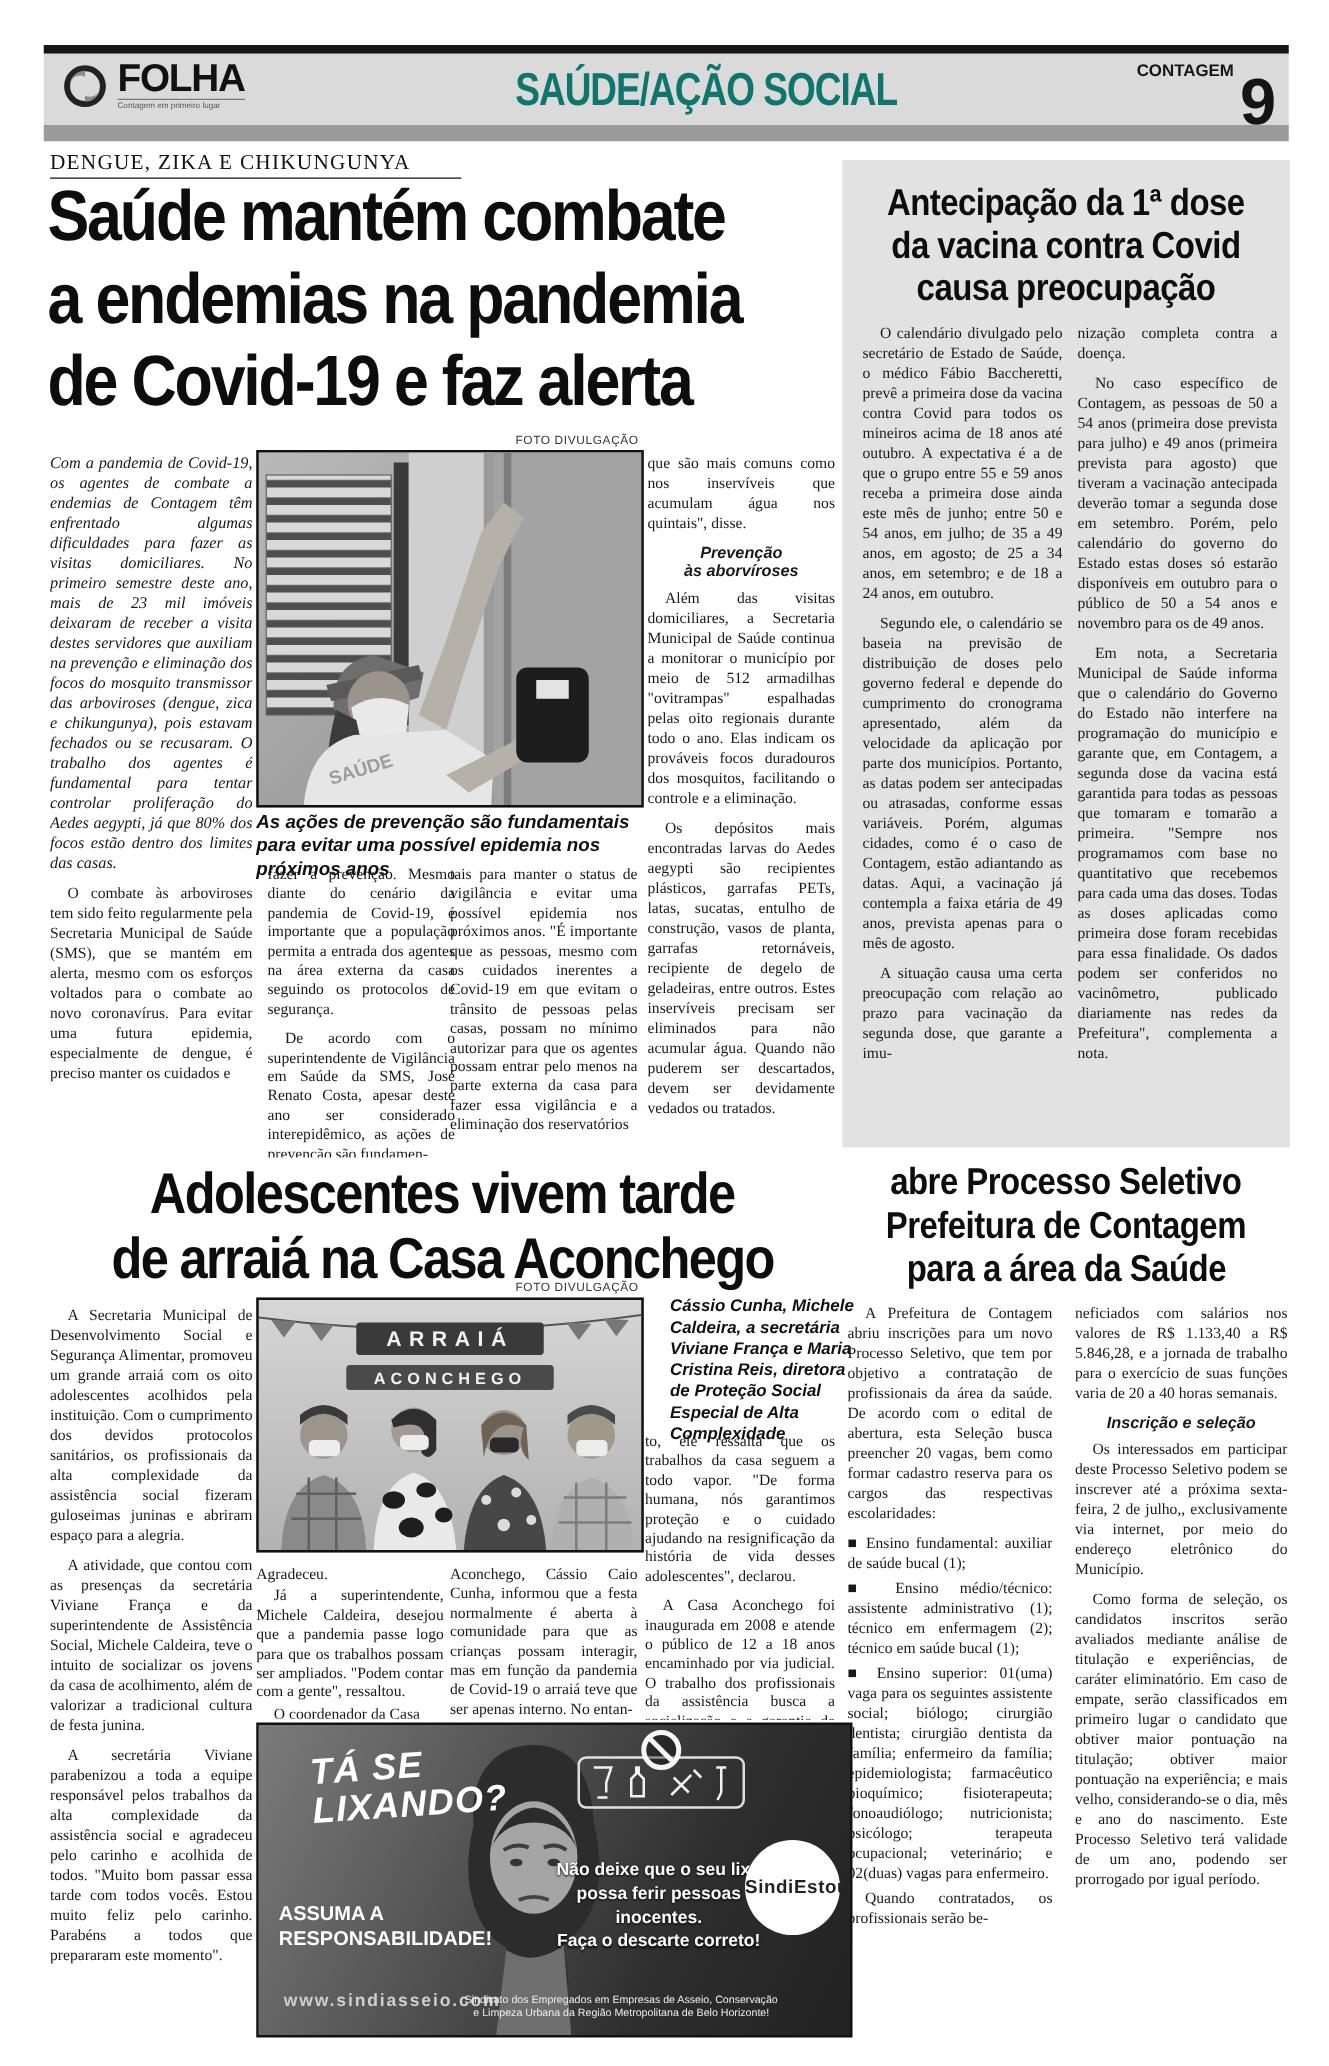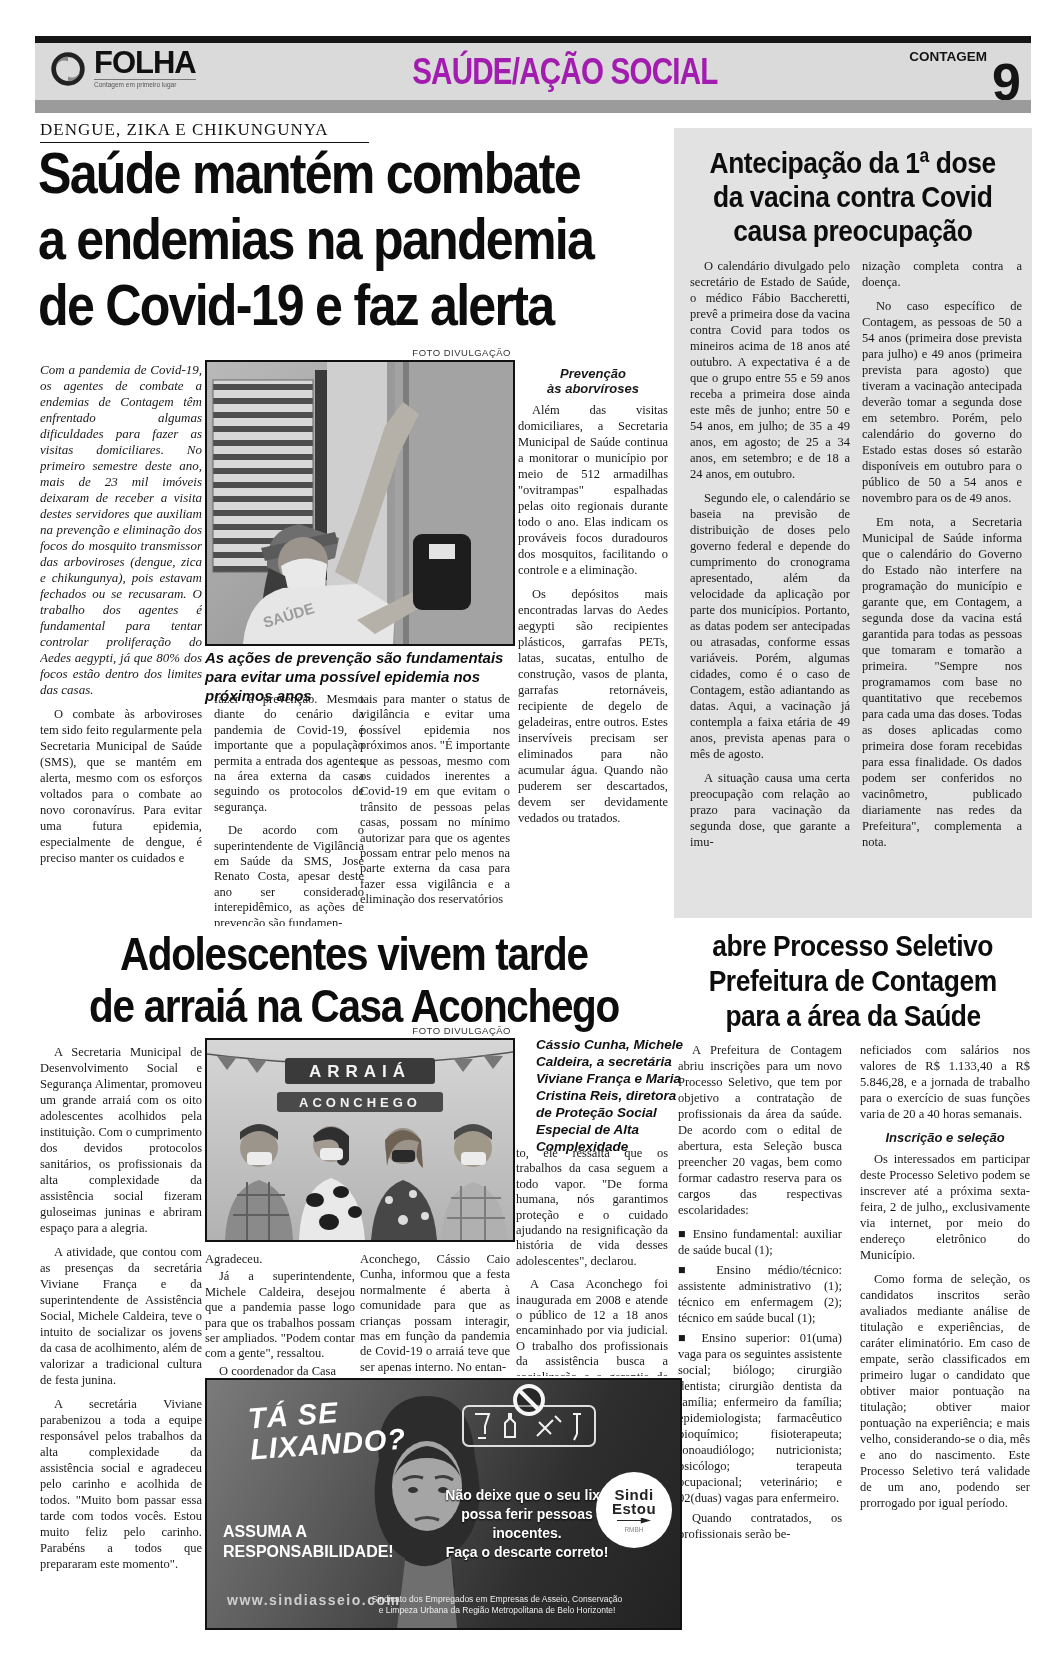--- a/index.html
+++ b/index.html
@@ -8,21 +8,21 @@
   .abs { position:absolute; }
 
   
   .topbar  { left:35px; top:36px; width:996px; height:7px; background:#161616; }
   .mastband{ left:35px; top:43px; width:996px; height:57px; background:#dadada; }
   .graybar { left:35px; top:100px; width:996px; height:13px; background:#9b9b9b; }
   .brand { left:12px; top:4px; display:flex; align-items:center; gap:5px; }
   .brand-name { font-size:31px; font-weight:bold; letter-spacing:-1px; line-height:30px; color:#111; }
   .brand-tag  { font-size:6.5px; color:#555; border-top:1px solid #777; margin-top:1px; padding-top:1px; }
   .section-title { left:250px; width:560px; top:8px; text-align:center; font-weight:bold;
-                   font-size:37px; color:#a21caf; letter-spacing:-1px; }
+                   font-size:37px; color:#0f766e; letter-spacing:-1px; }
   .section-title span { display:inline-block; transform:scaleX(.8); white-space:nowrap; }
   .edition { right:10px; top:6px; display:flex; align-items:center; gap:5px; text-align:right; }
   .ed-city { font-size:13.5px; font-weight:bold; line-height:15px;text-align:right; }
   .ed-date { font-size:9.5px; font-weight:bold; white-space:nowrap;margin-top:40px; }
   .ed-num  { font-size:52px; font-weight:bold; line-height:44px; }
 
   
   .kicker { left:40px; top:120px; font-family:"Liberation Serif",serif; font-size:17px;
             letter-spacing:1px; }
   .kicker span { border-bottom:1.5px solid #111; padding:0 40px 3px 0; }
@@ -58,21 +58,21 @@
   .ad { left:205px; top:1378px; width:473px; height:248px; border:2px solid #111;
         background:linear-gradient(115deg,#7b7b7b,#555 35%,#2e2e2e 70%,#222); overflow:hidden; }
   .ad-h   { left:42px; top:18px; color:#fff; font-weight:bold; font-style:italic;
             font-size:29px; line-height:31px; letter-spacing:1px; white-space:pre-line; transform:rotate(-4deg); }
   .ad-cta { left:16px; top:142px; color:#fff; font-weight:bold; font-size:16px; line-height:20px; white-space:pre-line; }
   .ad-url { left:20px; top:212px; color:#cfcfcf; font-weight:bold; font-size:14px; letter-spacing:1.5px; }
   .ad-msg { left:222px; top:106px; width:196px; color:#fff; font-weight:bold; font-size:14px;
             line-height:19px; text-align:center; white-space:pre-line; text-shadow:0 1px 2px #000; }
   .ad-foot{ left:158px; top:214px; width:264px; color:#eee; font-size:8.5px; line-height:11px; text-align:center; }
   .ad-logo{ right:8px; top:92px; width:76px; height:76px; background:#fff; border-radius:50%;
-            display:flex; flex-direction:column; align-items:center; justify-content:center; color:#222; }
+            display:flex; flex-direction:row; align-items:center; color:#222; }
   .ad-logo .l1 { font-size:15px; font-weight:bold; line-height:14px; letter-spacing:.5px; }
   .ad-logo .bar { width:34px; height:6px; background:#222; margin:2px 0; clip-path:polygon(0 40%,70% 40%,70% 0,100% 50%,70% 100%,70% 60%,0 60%); }
   .ad-logo .l3 { font-size:6.5px; color:#888; }
 </style>
 </head>
 <body>
 
 <div class="sheet">
 
   <div class="abs topbar"></div>
@@ -153,20 +153,21 @@
     <p>O combate às arboviroses tem sido feito regularmente pela Secretaria Municipal de Saúde (SMS), que se mantém em alerta, mesmo com os esforços voltados para o combate ao novo coronavírus. Para evitar uma futura epidemia, especialmente de dengue, é preciso manter os cuidados e</p>
   </div>
   <div class="abs bodycol tight" style="left:190px;top:692px;width:150px;height:234px;margin-left:24px;">
     <p class="noind">fazer a prevenção. Mesmo diante do cenário da pandemia de Covid-19, é importante que a população permita a entrada dos agentes na área externa da casa seguindo os protocolos de segurança.</p>
     <p>De acordo com o superintendente de Vigilância em Saúde da SMS, José Renato Costa, apesar deste ano ser considerado interepidêmico, as ações de prevenção são fundamen-</p>
   </div>
   <div class="abs bodycol tight" style="left:360px;top:692px;width:150px;height:234px;">
     <p class="noind">tais para manter o status de vigilância e evitar uma possível epidemia nos próximos anos. "É importante que as pessoas, mesmo com os cuidados inerentes a Covid-19 em que evitam o trânsito de pessoas pelas casas, possam no mínimo autorizar para que os agentes possam entrar pelo menos na parte externa da casa para fazer essa vigilância e a eliminação dos reservatórios</p>
   </div>
   <div class="abs bodycol" style="left:518px;top:362px;width:150px;height:562px;">
+    <p class="noind">que são mais comuns como nos inservíveis que acumulam água nos quintais", disse.</p>
     <p class="subhead">Prevenção
 às aborvíroses</p>
     <p>Além das visitas domiciliares, a Secretaria Municipal de Saúde continua a monitorar o município por meio de 512 armadilhas "ovitrampas" espalhadas pelas oito regionais durante todo o ano. Elas indicam os prováveis focos duradouros dos mosquitos, facilitando o controle e a eliminação.</p>
     <p>Os depósitos mais encontradas larvas do Aedes aegypti são recipientes plásticos, garrafas PETs, latas, sucatas, entulho de construção, vasos de planta, garrafas retornáveis, recipiente de degelo de geladeiras, entre outros. Estes inservíveis precisam ser eliminados para não acumular água. Quando não puderem ser descartados, devem ser devidamente vedados ou tratados.</p>
   </div>
 
   <div class="abs vpanel"></div>
   <h2 class="abs hl hlv">
     <span class="ln"><span class="condc">Antecipação da 1ª dose</span></span>
     <span class="ln"><span class="condc">da vacina contra Covid</span></span>

